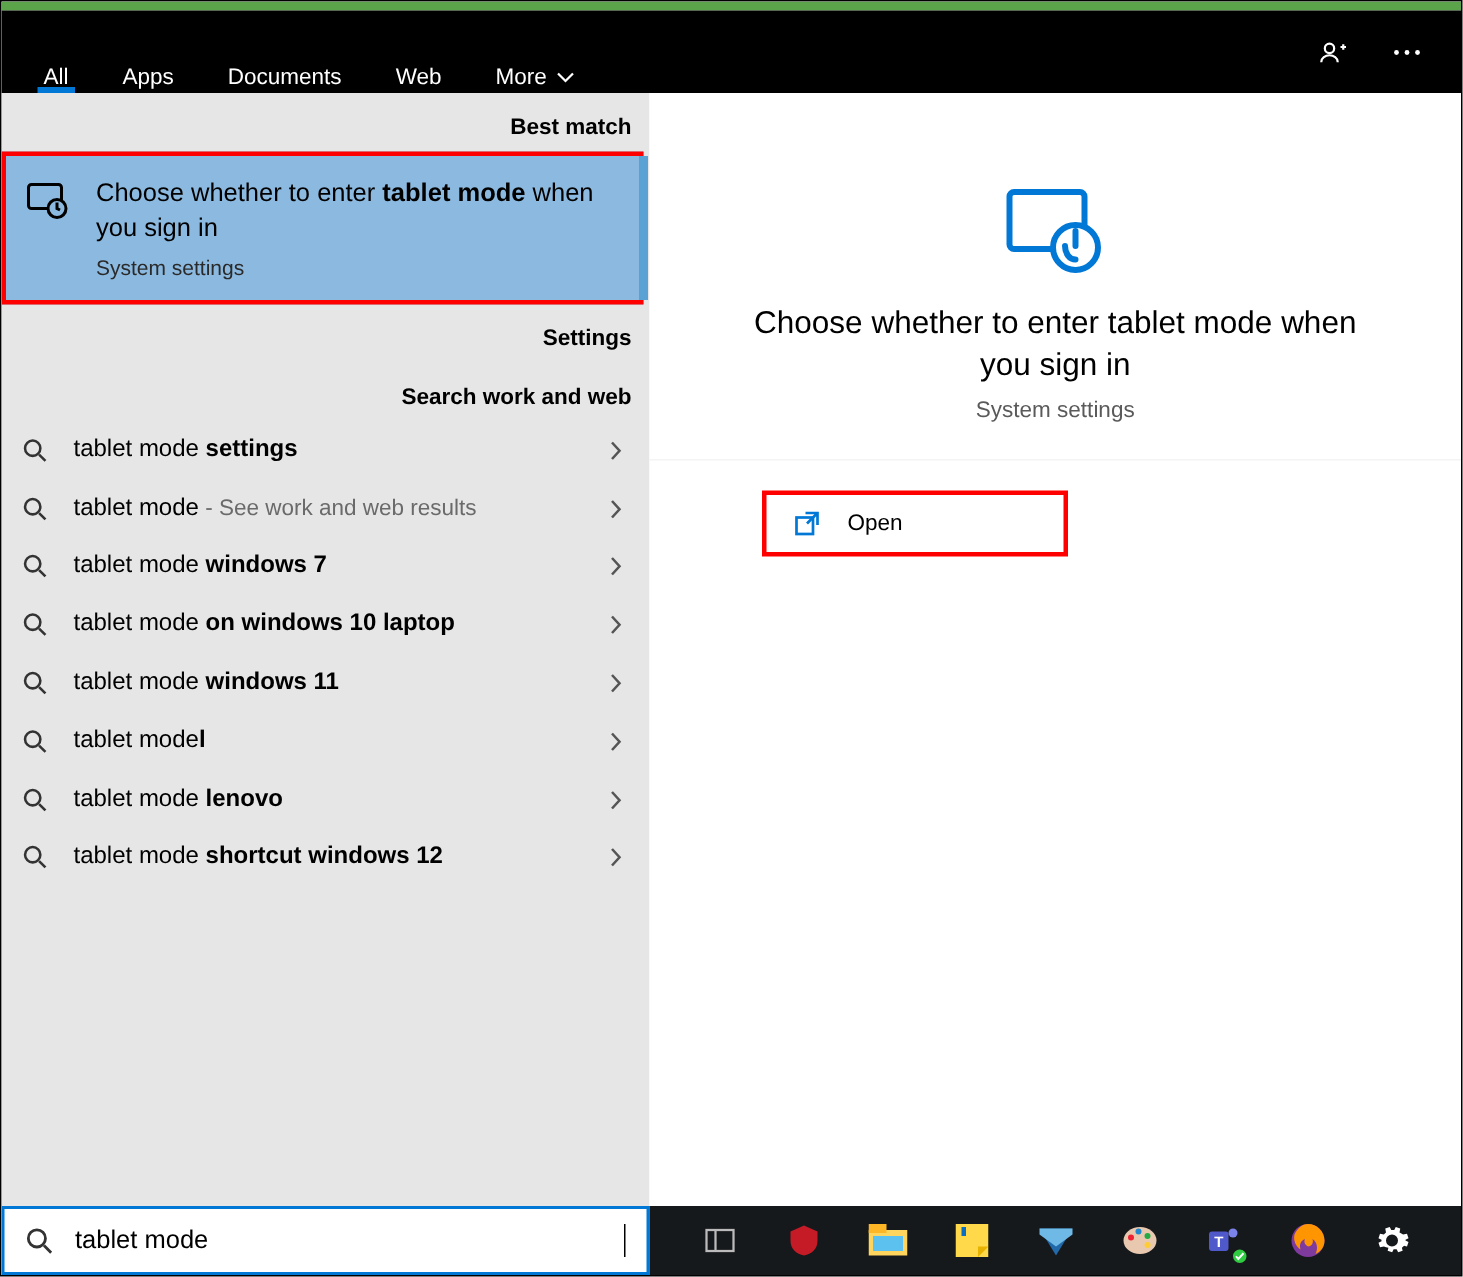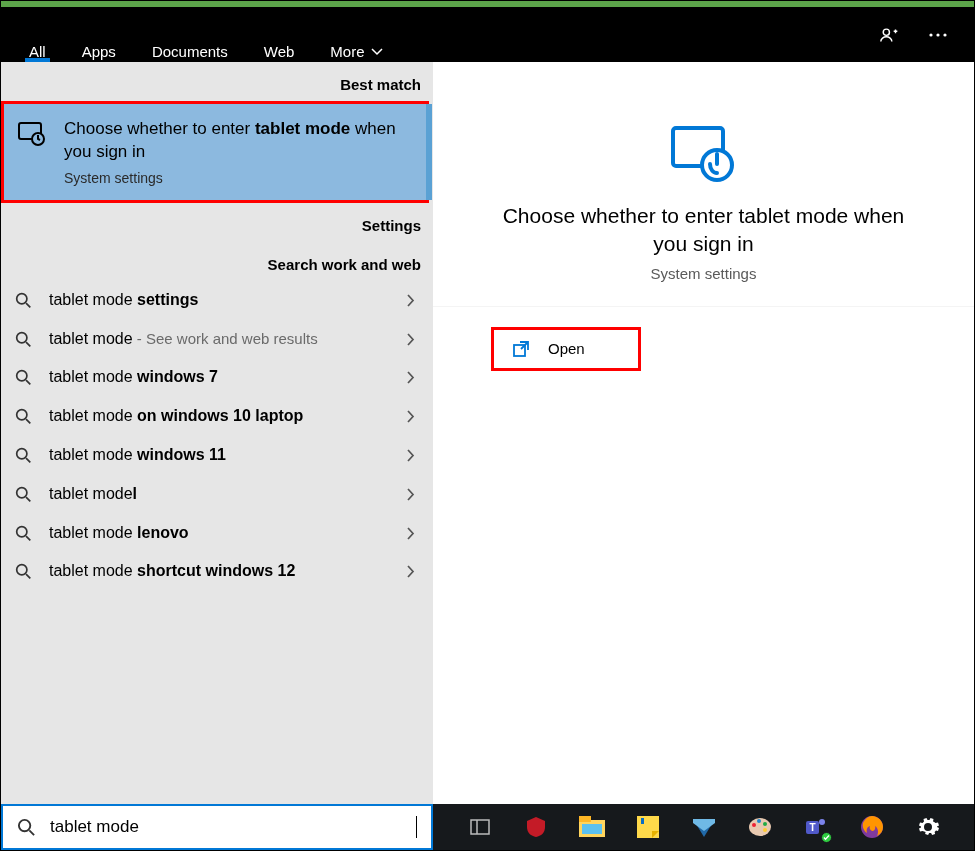--- a/index.html
+++ b/index.html
@@ -58,22 +58,22 @@
   .result-text { flex: 1; font-size: 16px; line-height: 1.3; }
   .result-sub { color: #6a6a6a; font-size: 15px; }
   .chevron { color: #555; font-size: 14px; padding-right:6px;}
   .settings-row .result-text { max-width: 310px; }
   
   .preview-head { text-align: center; padding: 30px 60px 24px; border-bottom: 1px solid #f4f4f4;}
   .preview-title { font-size: 21px; margin: 18px 0 6px; line-height:1.35;}
   .preview-sub { font-size: 15px; color: #5a5a5a; }
   .open-row {
     display: flex; align-items: center; gap: 18px;
-    margin: 20px 0 0 58px; padding: 10px 18px;
-    border: 3px solid #ff0000; width: 150px; cursor: pointer;
+    margin: 20px 0 0 75px; padding: 10px 18px;
+    border: 3px solid #ff0000; width: 204px; cursor: pointer;
   }
   .open-text { font-size: 15px; }
   
   .search-bar {
     position: absolute; bottom: 0; left: 0;
     width: 432px; height: 46px; background: #fff;
     border: 2px solid #0178d6;
     display: flex; align-items: center; padding: 0 14px; gap: 14px;
   }
   .search-bar input {

